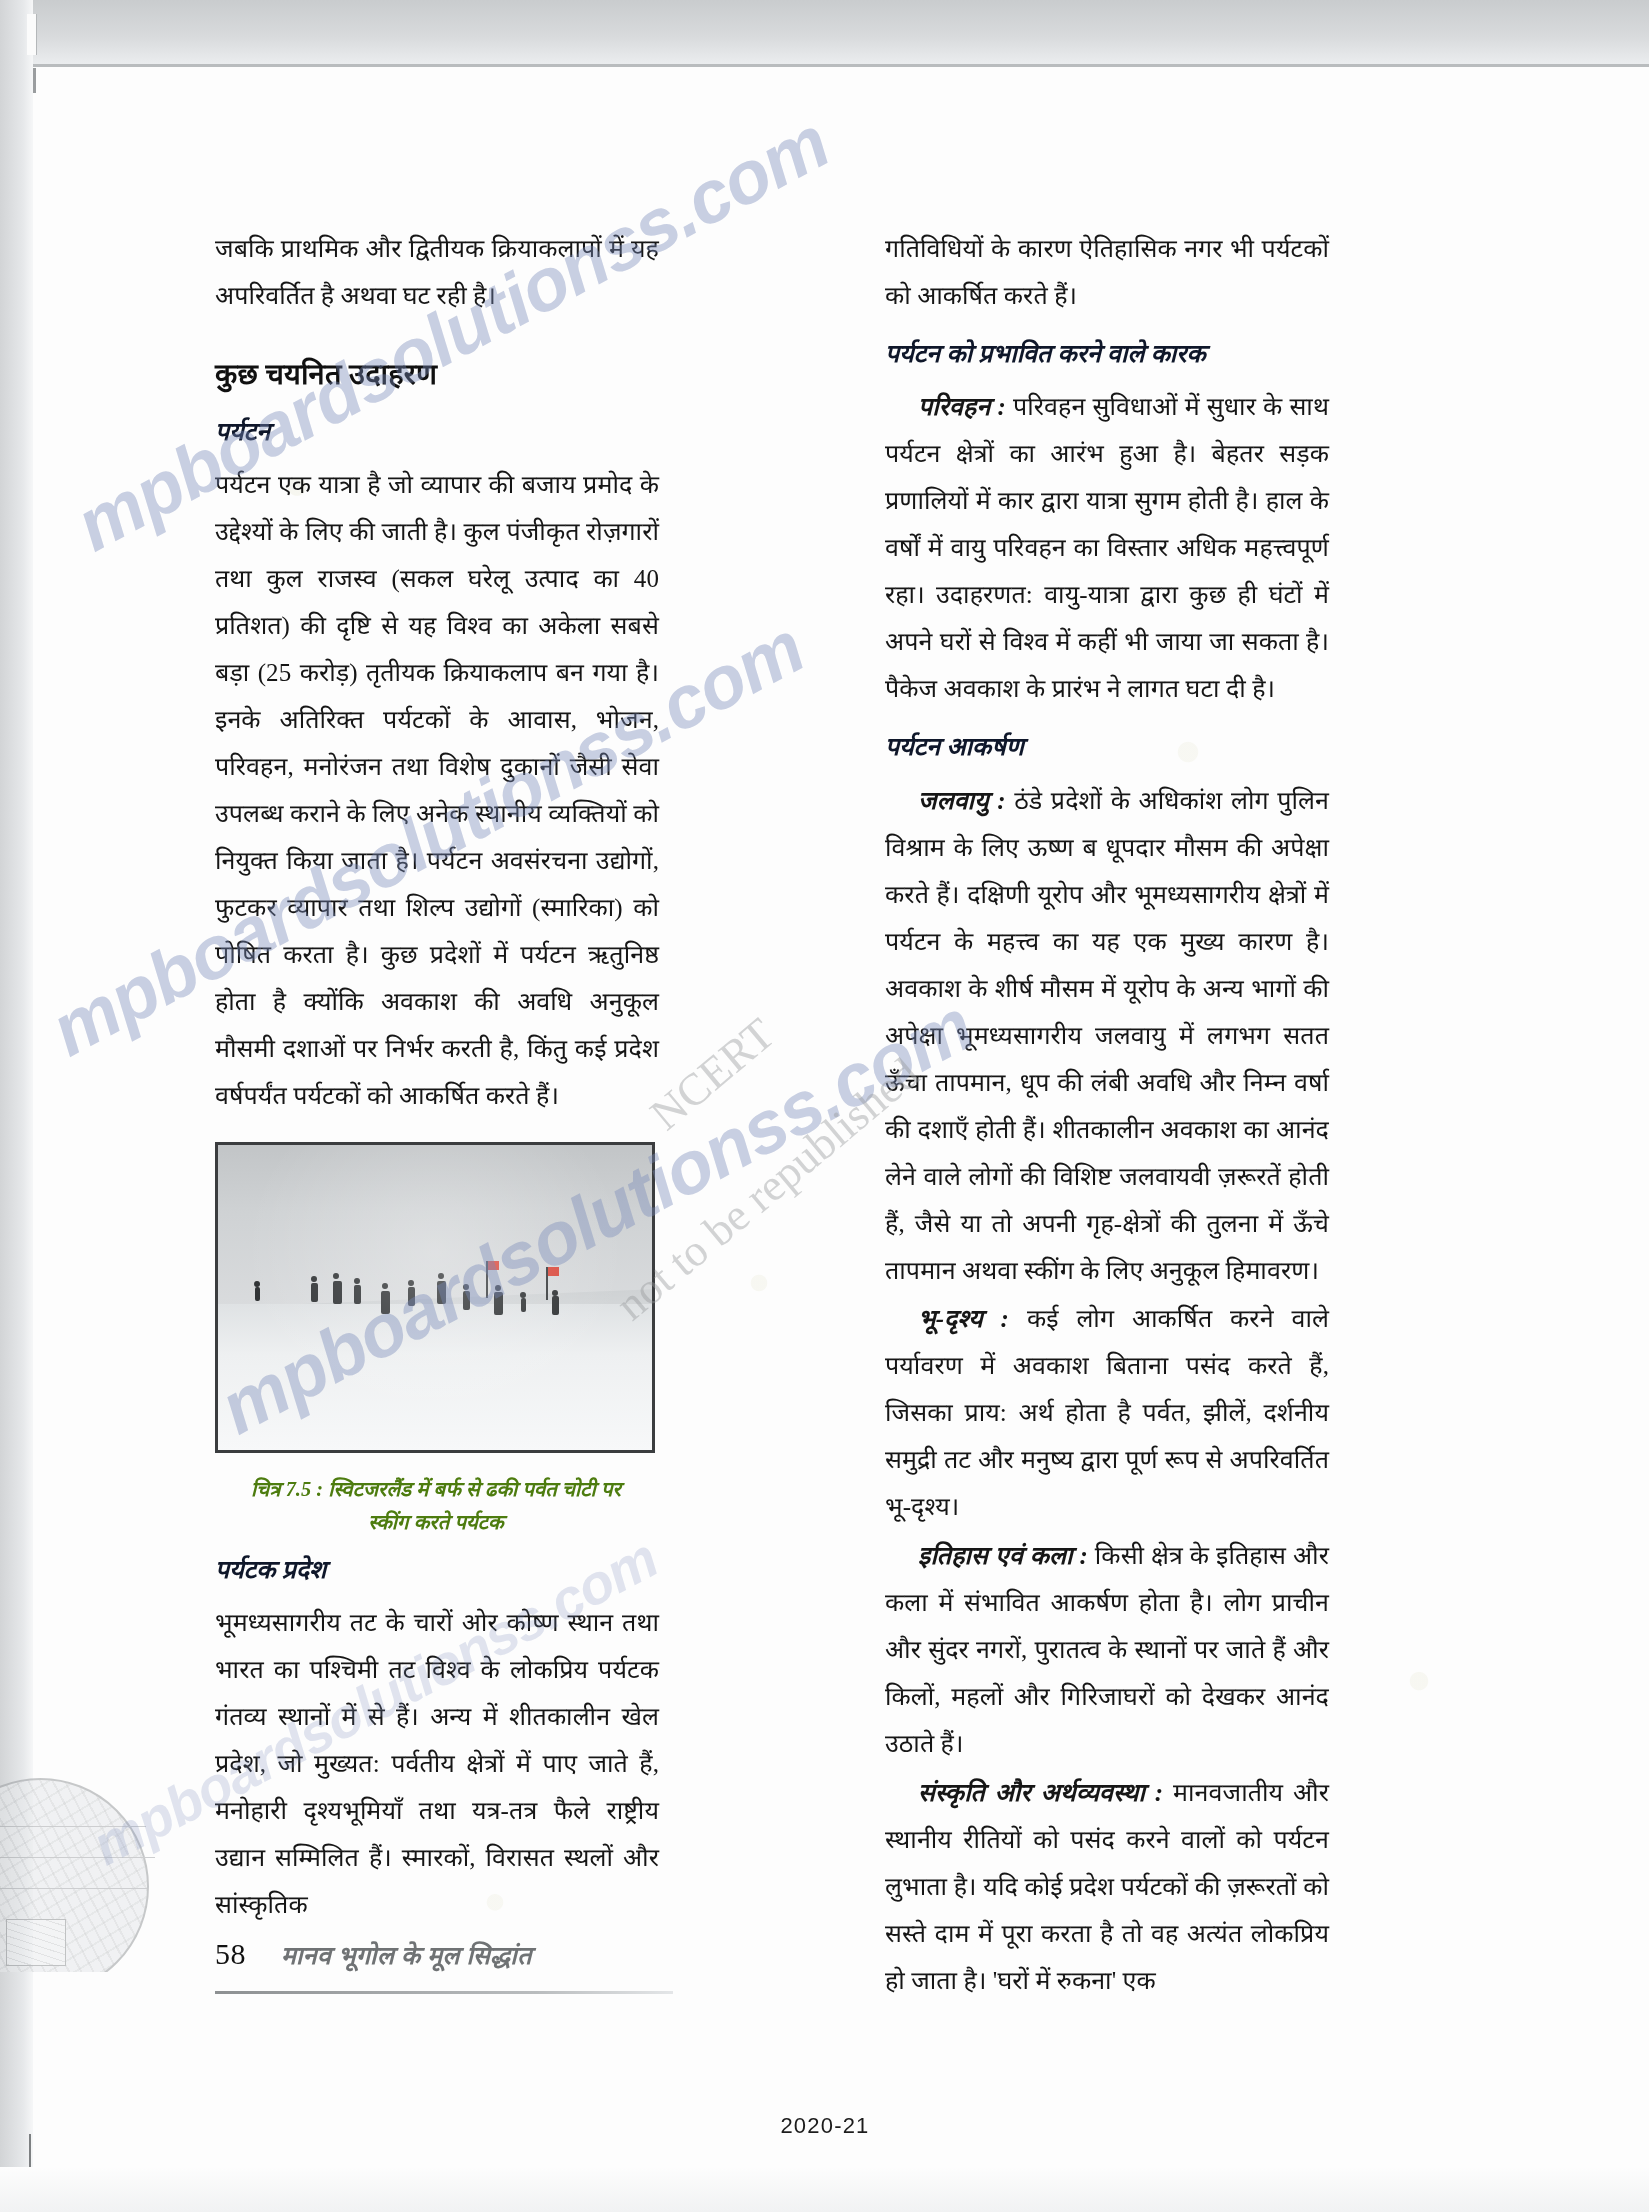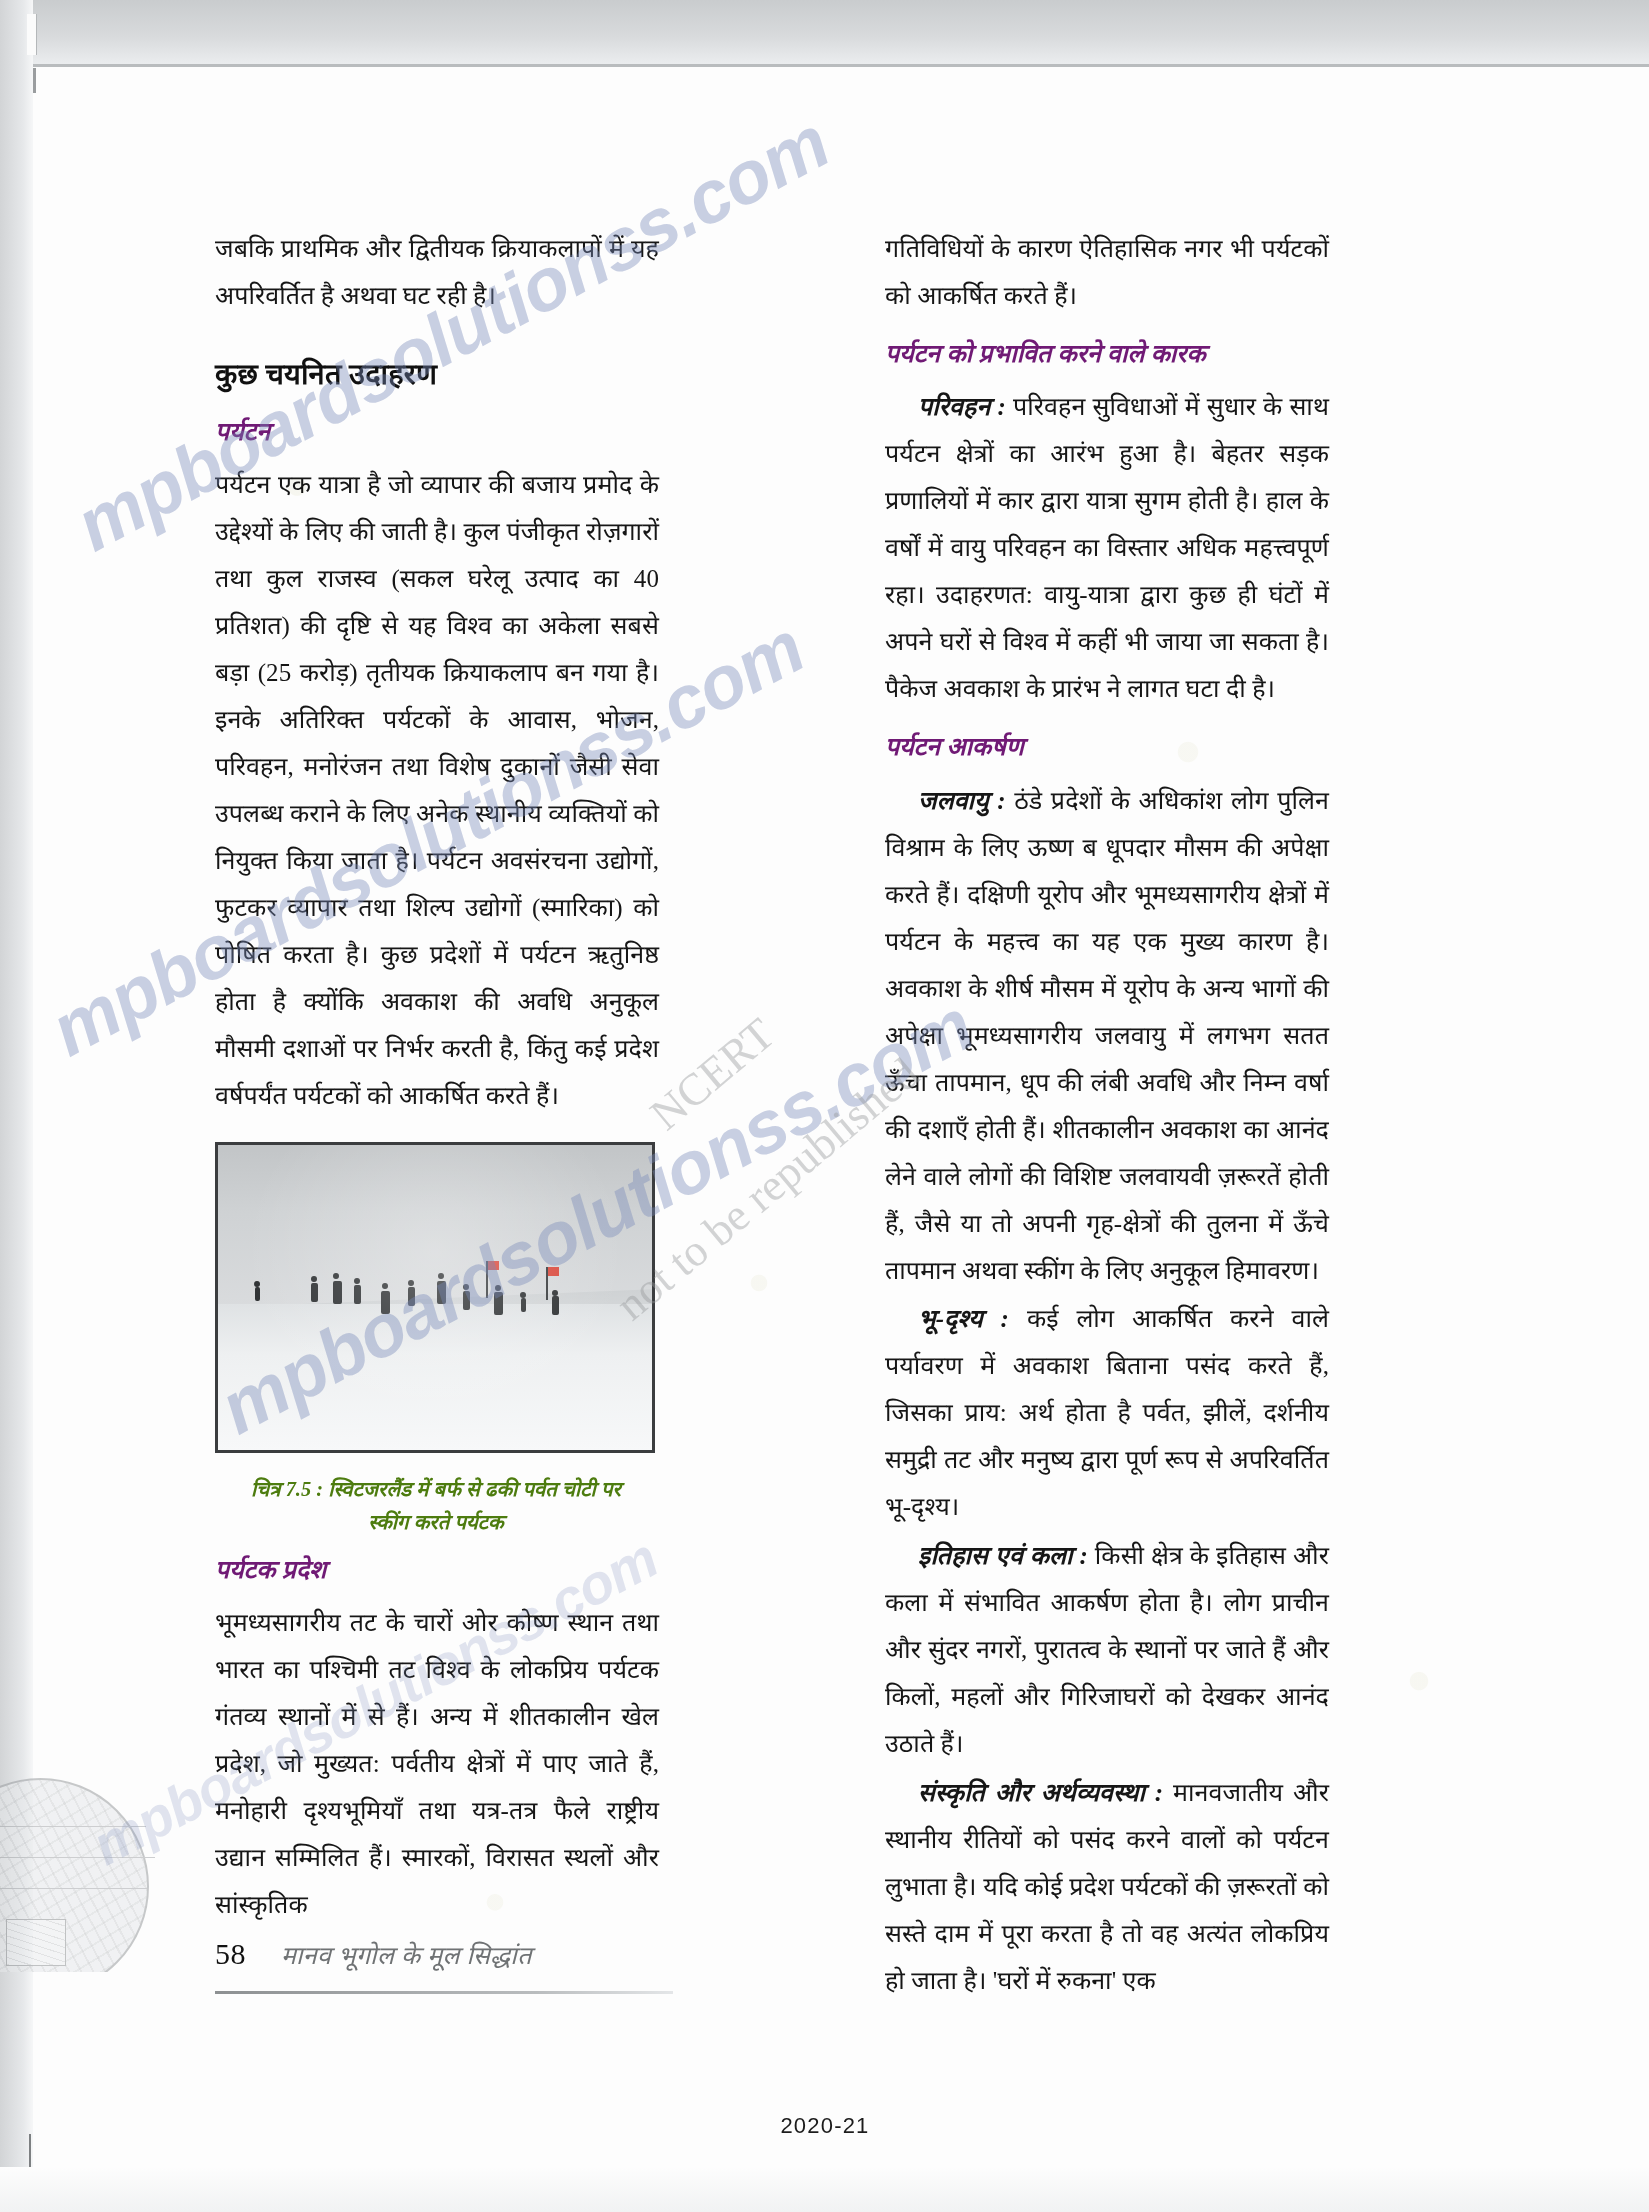--- a/index.html
+++ b/index.html
@@ -101,21 +101,21 @@
     font-weight: bold;
     color: #101010;
     letter-spacing: 0.2px;
   }
   h3.h-sub {
     margin: 13.6px 0 9.7px 0;
     font-size: 25px;
     line-height: 41px;
     font-weight: bold;
     font-style: italic;
-    color: #701a75;
+    color: #0f172a;
   }
   h3.h-sub.tight { margin-top: 10px; }
 
   .lead {
     font-weight: bold;
     font-style: italic;
   }
 
   
   .figure {
@@ -201,21 +201,21 @@
   .page-num {
     font-size: 30px;
     font-weight: normal;
     color: #121212;
     letter-spacing: 0.5px;
     margin-right: 35px;
   }
   .footer-title {
     font-size: 25px;
     font-style: italic;
-    font-weight: normal;
+    font-weight: bold;
     color: #6f7274;
     letter-spacing: 0.4px;
     text-align: center;
   }
   .footer-rule {
     position: absolute;
     left: 215px;
     top: 1991px;
     width: 458px;
     height: 2.9px;

